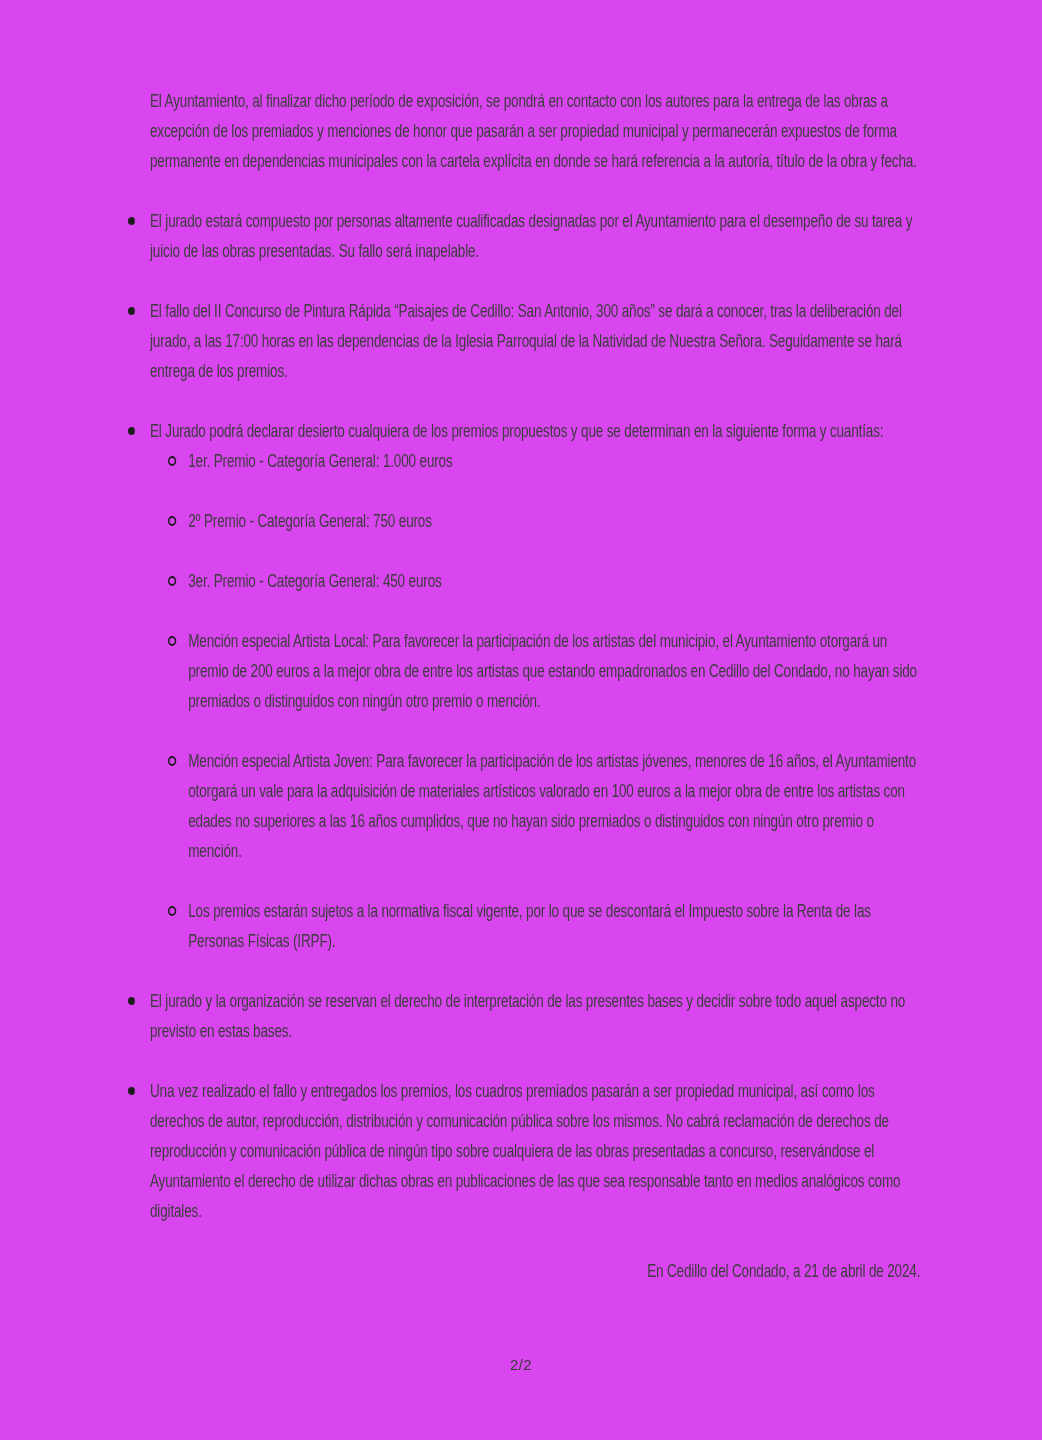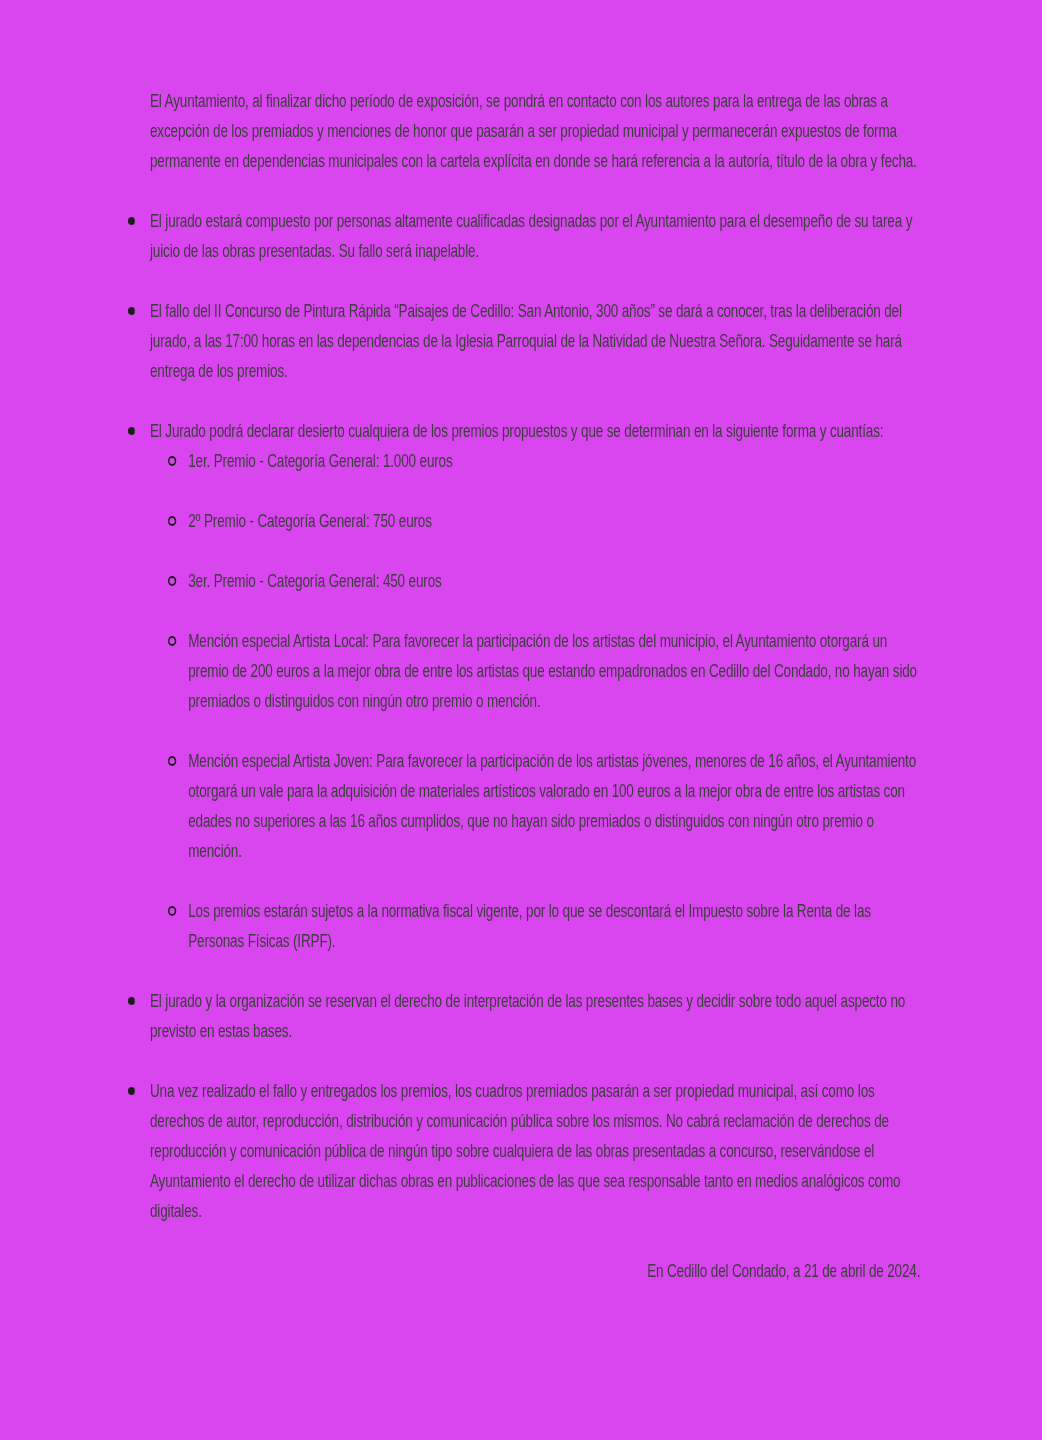--- a/index.html
+++ b/index.html
@@ -136,13 +136,14 @@
         <span class="dot"></span>
         <span>Una vez realizado el fallo y entregados los premios, los cuadros premiados pasarán a ser propiedad municipal, así como los derechos de autor, reproducción, distribución y comunicación pública sobre los mismos. No cabrá reclamación de derechos de reproducción y comunicación pública de ningún tipo sobre cualquiera de las obras presentadas a concurso, reservándose el Ayuntamiento el derecho de utilizar dichas obras en publicaciones de las que sea responsable tanto en medios analógicos como digitales.</span>
       </li>
 
     </ul>
 
     <p class="closing">En Cedillo del Condado, a 21 de abril de 2024.</p>
 
   </div>
 
+  <div class="pagenum">2/2</div>
 </div>
 
 </body></html>

